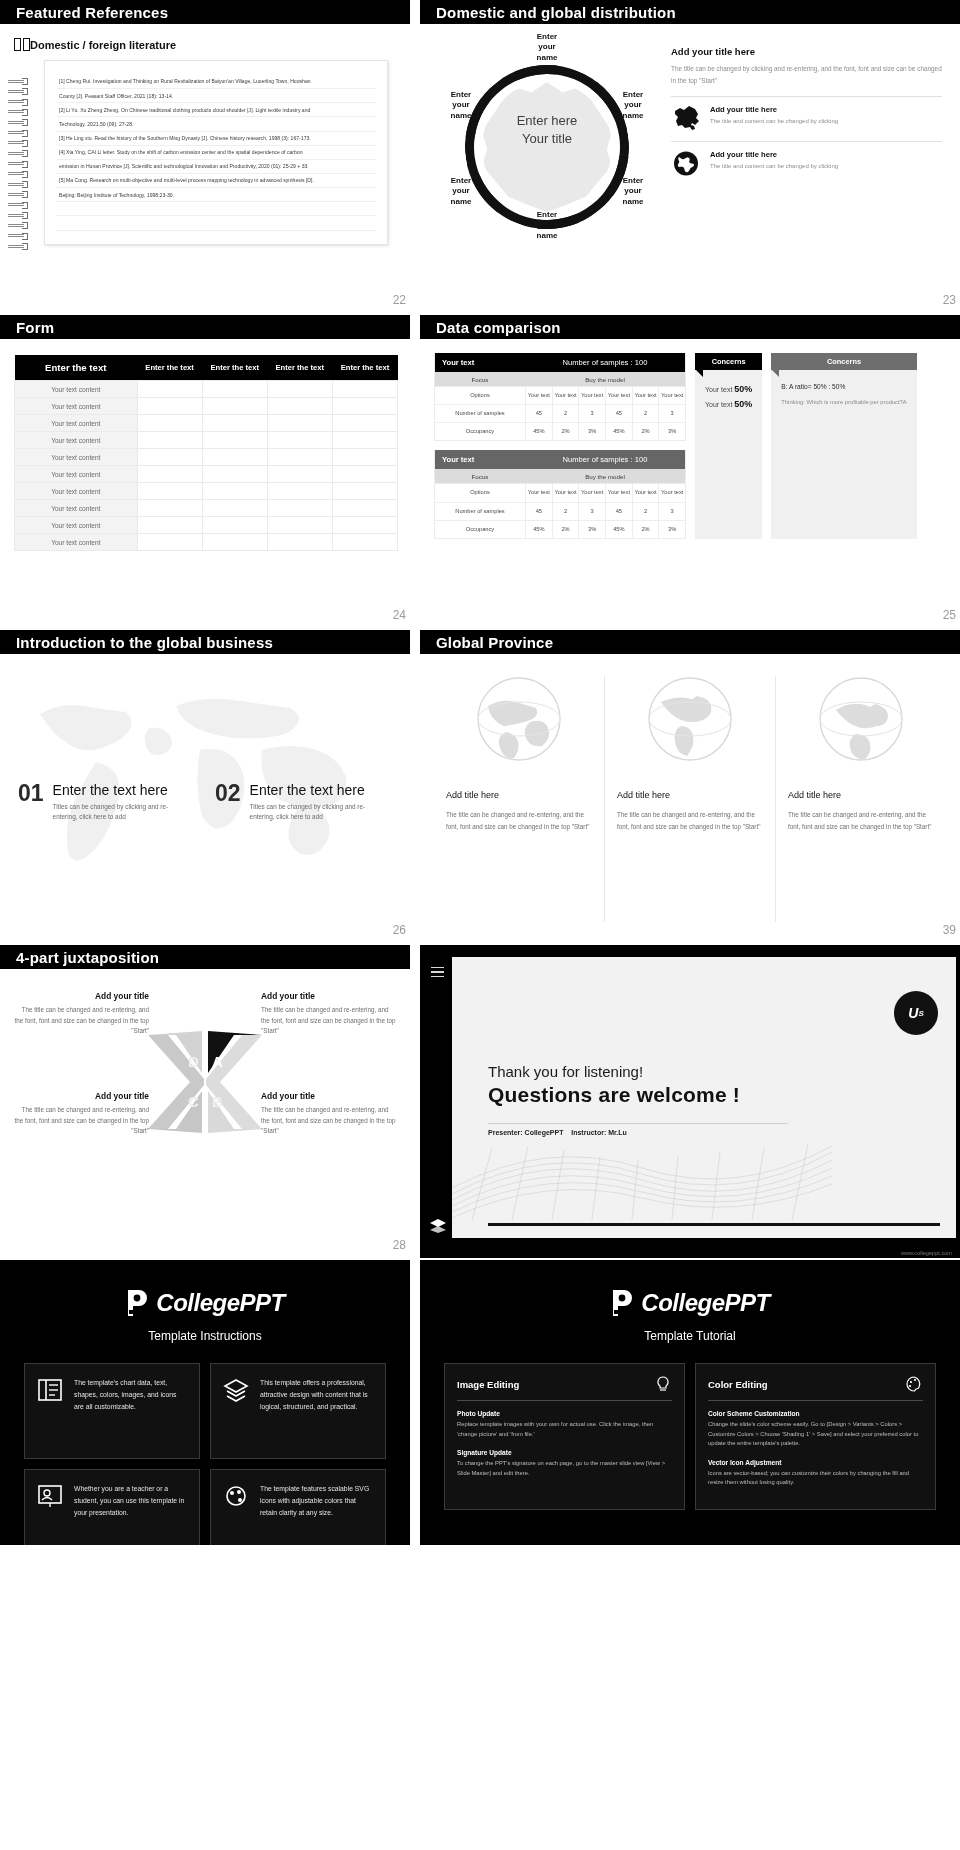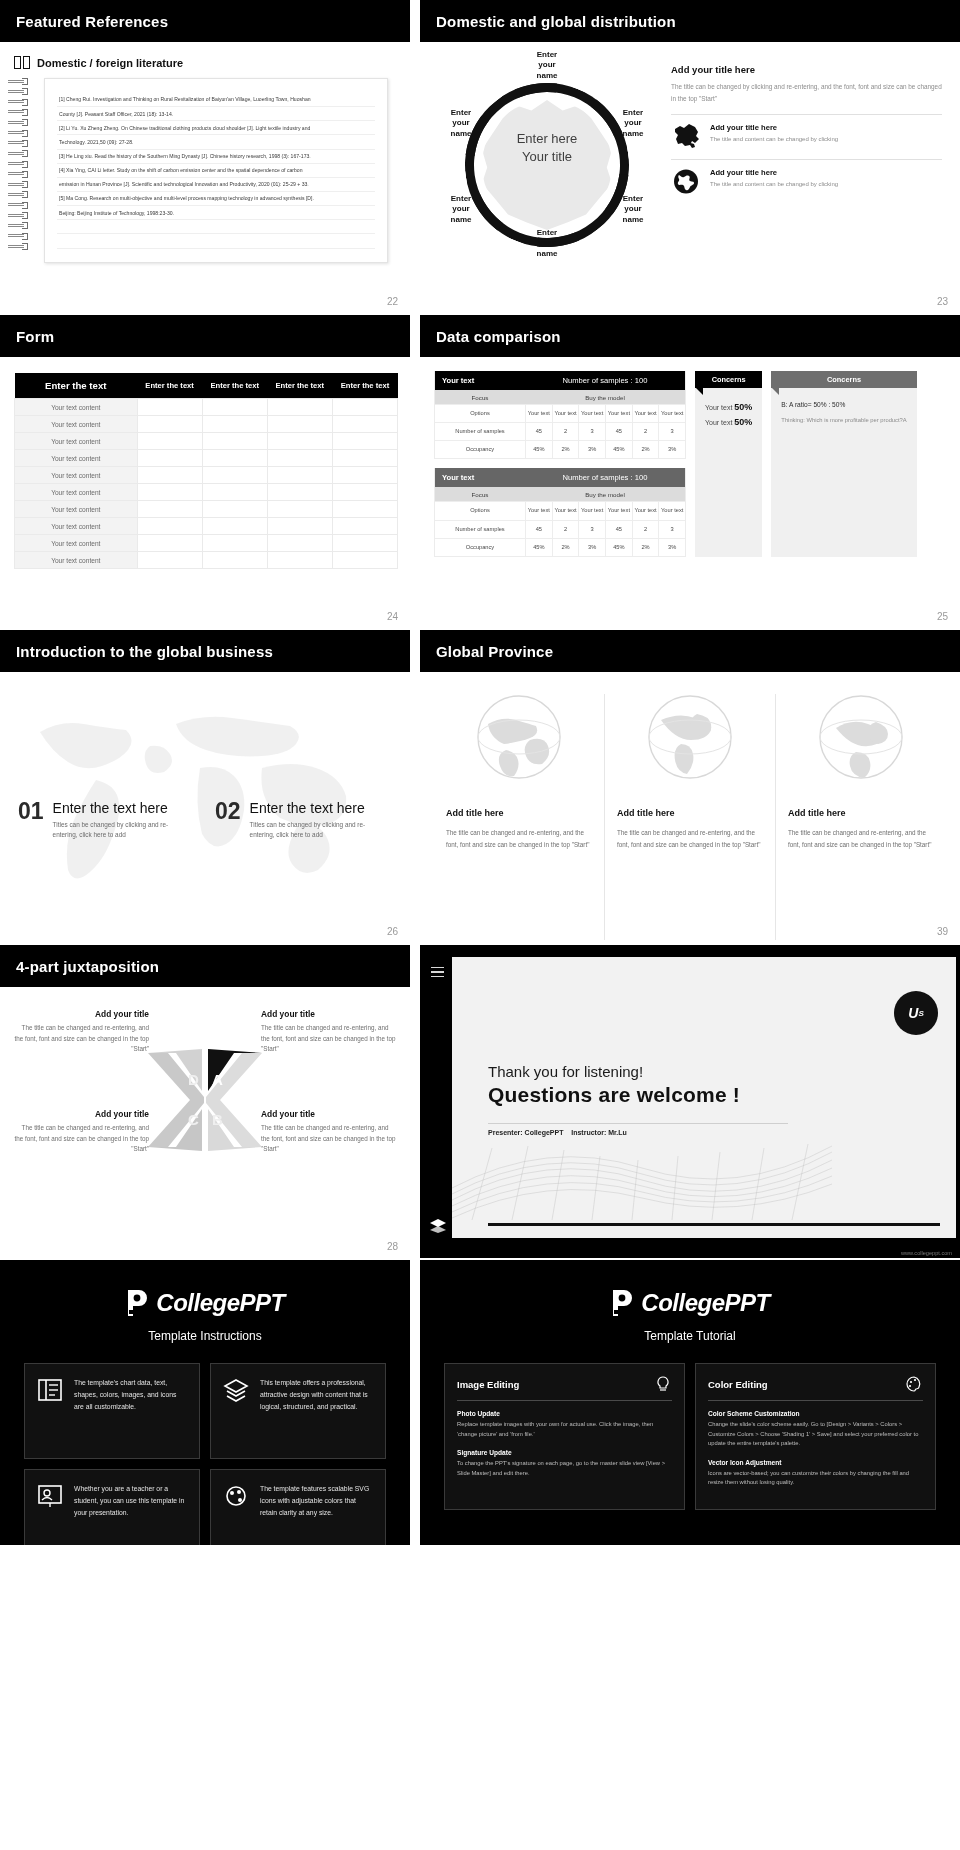--- a/index.html
+++ b/index.html
@@ -16,32 +16,32 @@
     grid-template-rows: 313px 313px 313px 313px 285px;
     column-gap:10px; row-gap:2px;
     padding:0 0 0 0;
     background:#fff;
   }
   .slide { position:relative; background:#fff; overflow:hidden; }
   .slide.r2 { grid-column:2; }
   
   .titlebar {
     background:#000; color:#fff;
-    height:42px; display:flex; align-items:center;
+    height:24px; display:flex; align-items:center;
     padding-left:16px;
     font-size:15px; font-weight:bold;
     letter-spacing:.2px;
   }
   .slide-no {
-    position:absolute; right:12px; bottom:6px;
-    font-size:10px; color:#9a9a9a;
+    position:absolute; right:4px; bottom:6px;
+    font-size:12px; color:#9a9a9a;
   }
   
   .s22-body { padding:14px 14px 0 14px; }
-  .s22-head { display:flex; align-items:center; gap:7px; margin-bottom:9px; }
+  .s22-head { display:flex; align-items:center; margin-bottom:9px; }
   .book-ico { width:16px; height:13px; position:relative; }
   .book-ico i {
     position:absolute; top:0; width:7px; height:13px;
     border:1.4px solid #111;
   }
   .book-ico i:first-child { left:0; }
   .book-ico i:last-child { right:0; }
   .s22-head h3 { font-size:11px; font-weight:bold; color:#111; }
   .s22-panel {
     position:relative; margin-left:30px; margin-right:8px;
@@ -168,21 +168,21 @@
   .s26-items { position:absolute; left:18px; top:128px; display:flex; gap:22px; }
   .num-item { display:flex; gap:9px; width:175px; }
   .bignum { font-size:23px; font-weight:bold; color:#2b2b2b; line-height:1; }
   .num-item h4 { font-size:14px; font-weight:normal; color:#111; margin-bottom:4px; }
   .num-item p { font-size:6.4px; color:#6b6b6b; line-height:1.6; }
   
   .s27-body { display:flex; padding:22px 14px 0 14px; height:268px; }
   .g-col { flex:1; padding:0 12px; }
   .g-col + .g-col { border-left:1px solid #e6e6e6; }
   .globe { width:86px; height:86px; margin:0 auto 28px auto; }
-  .g-col h4 { font-size:9px; font-weight:bold; color:#111; margin-bottom:9px; }
+  .g-col h4 { font-size:9px; font-weight:normal; color:#111; margin-bottom:9px; }
   .g-col p { font-size:6.3px; color:#6f6f6f; line-height:1.85; }
   
   .s28-body { position:relative; height:268px; padding-top:22px; }
   .quad { position:relative; width:100%; height:200px; }
   .q { position:absolute; width:135px; }
   .q h4 { font-size:8.4px; font-weight:bold; color:#111; margin-bottom:4px; }
   .q p { font-size:6.3px; color:#6f6f6f; line-height:1.7; }
   .q.tl { left:14px; top:0; text-align:right; }
   .q.tr { right:14px; top:0; text-align:left; }
   .q.bl { left:14px; top:100px; text-align:right; }

